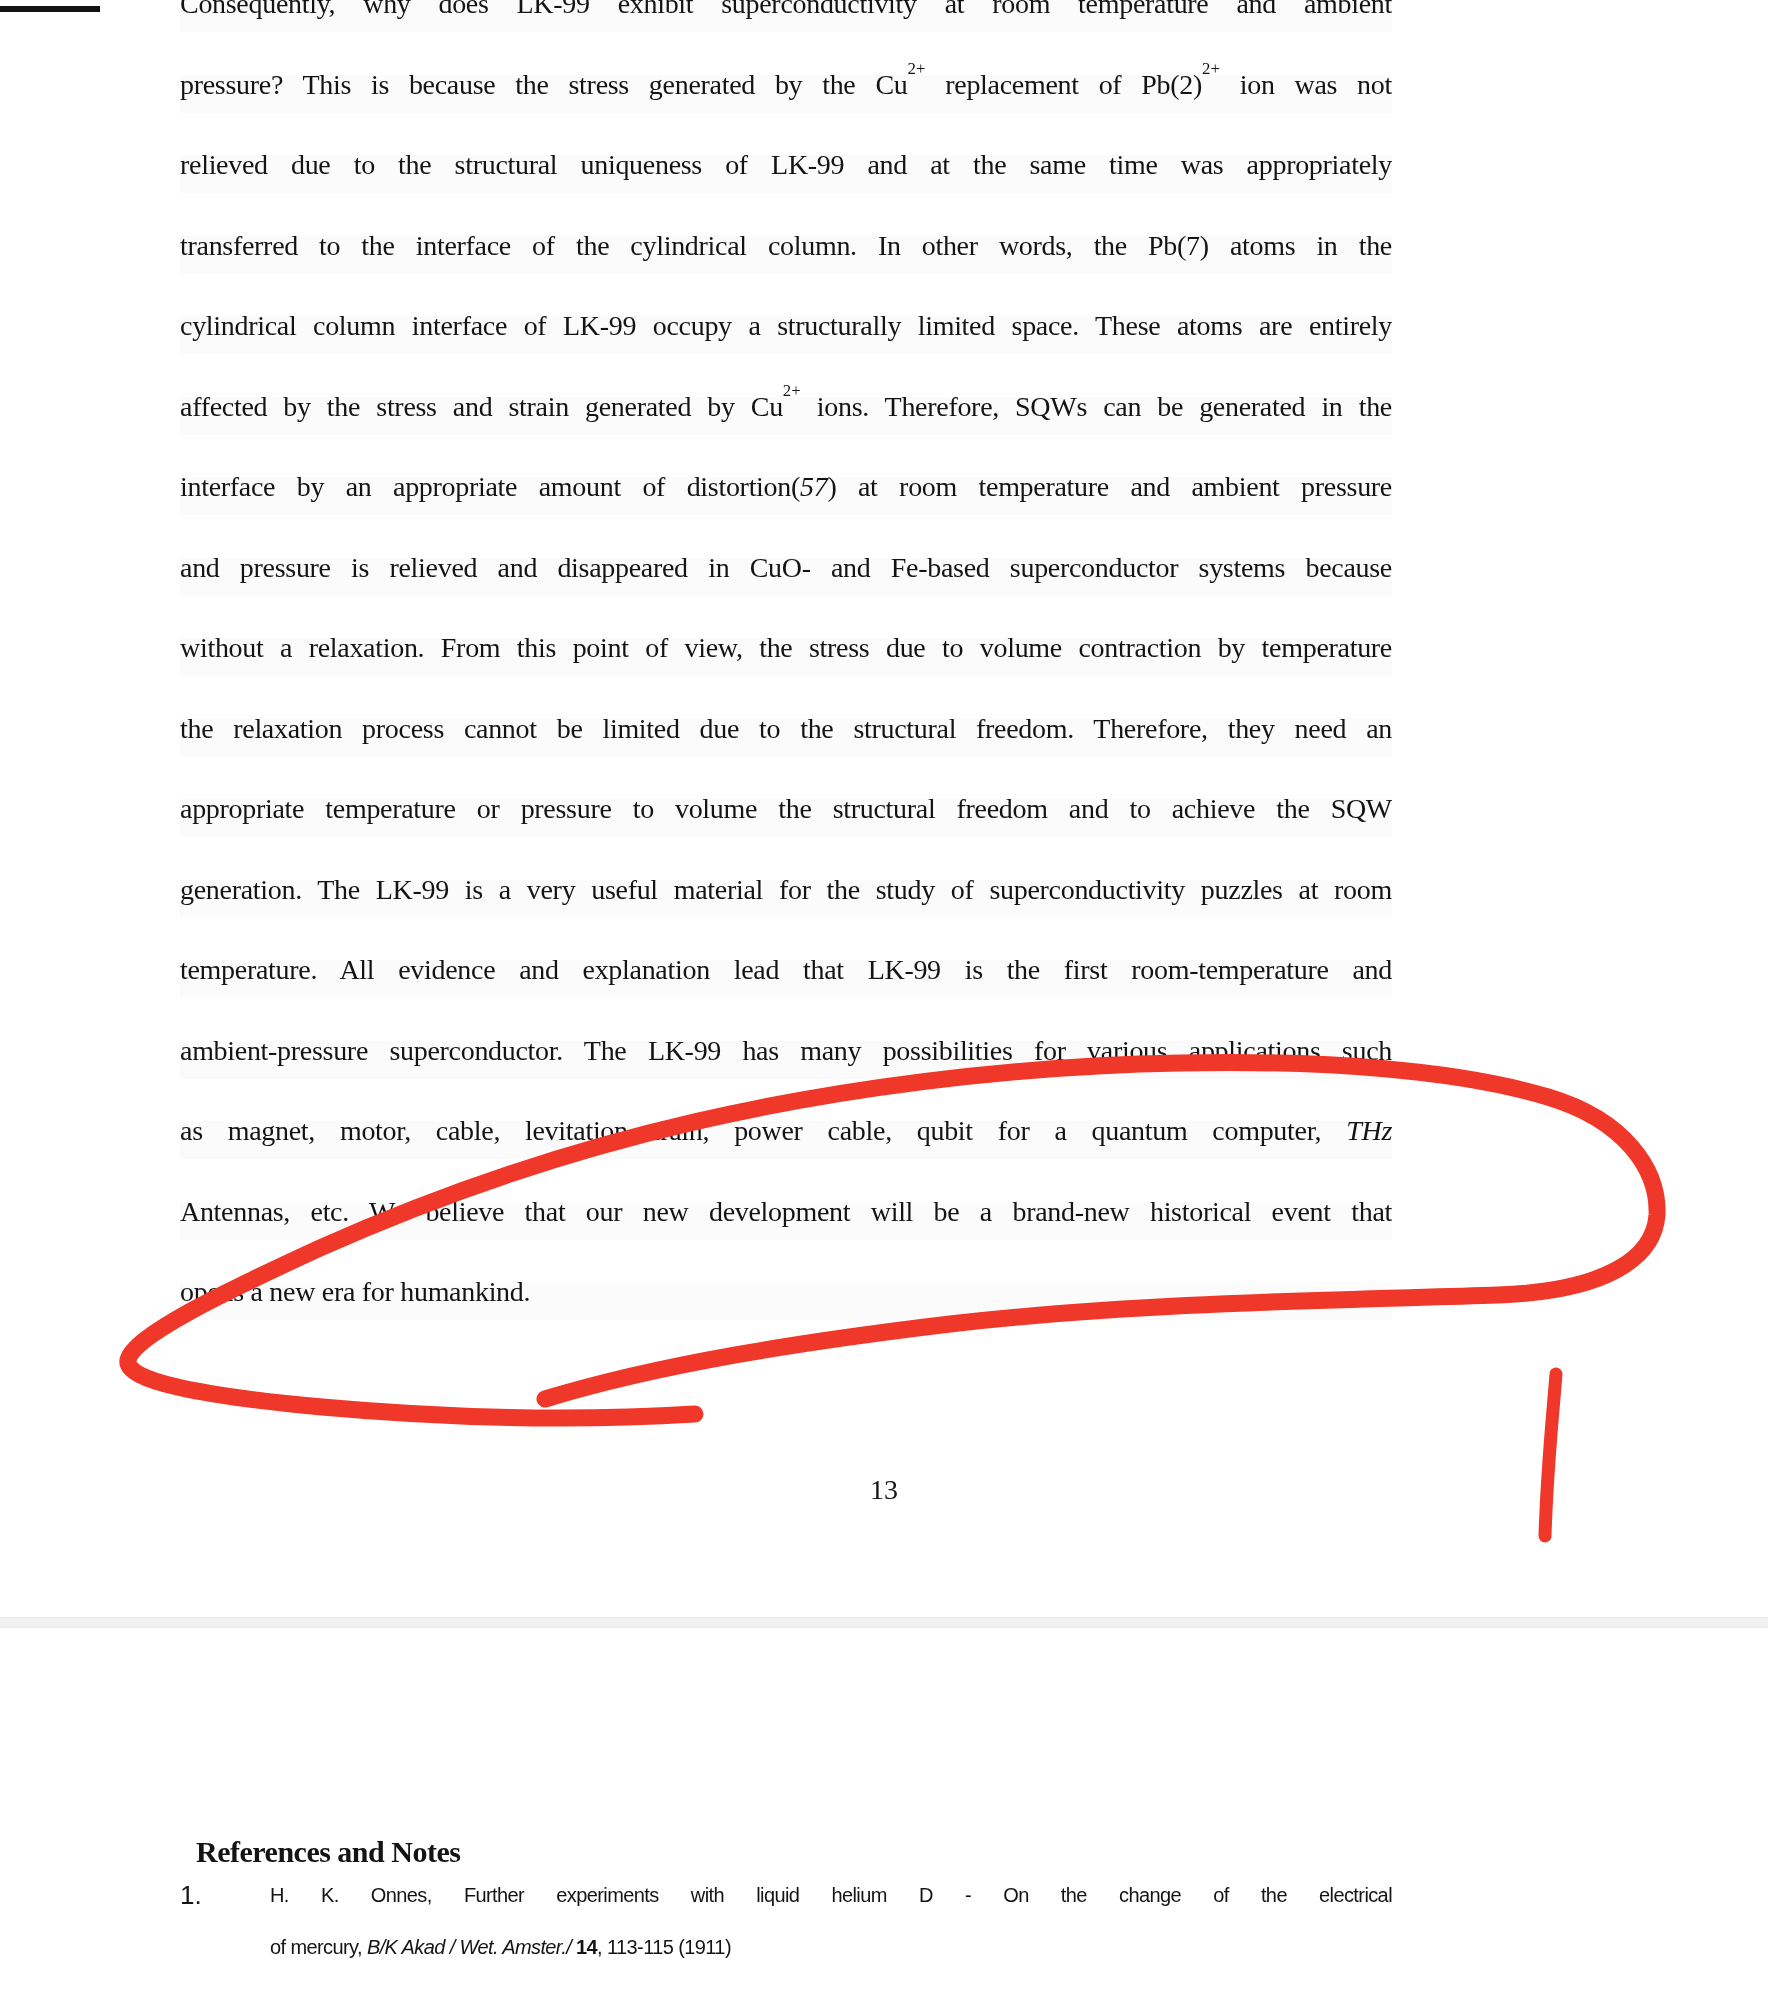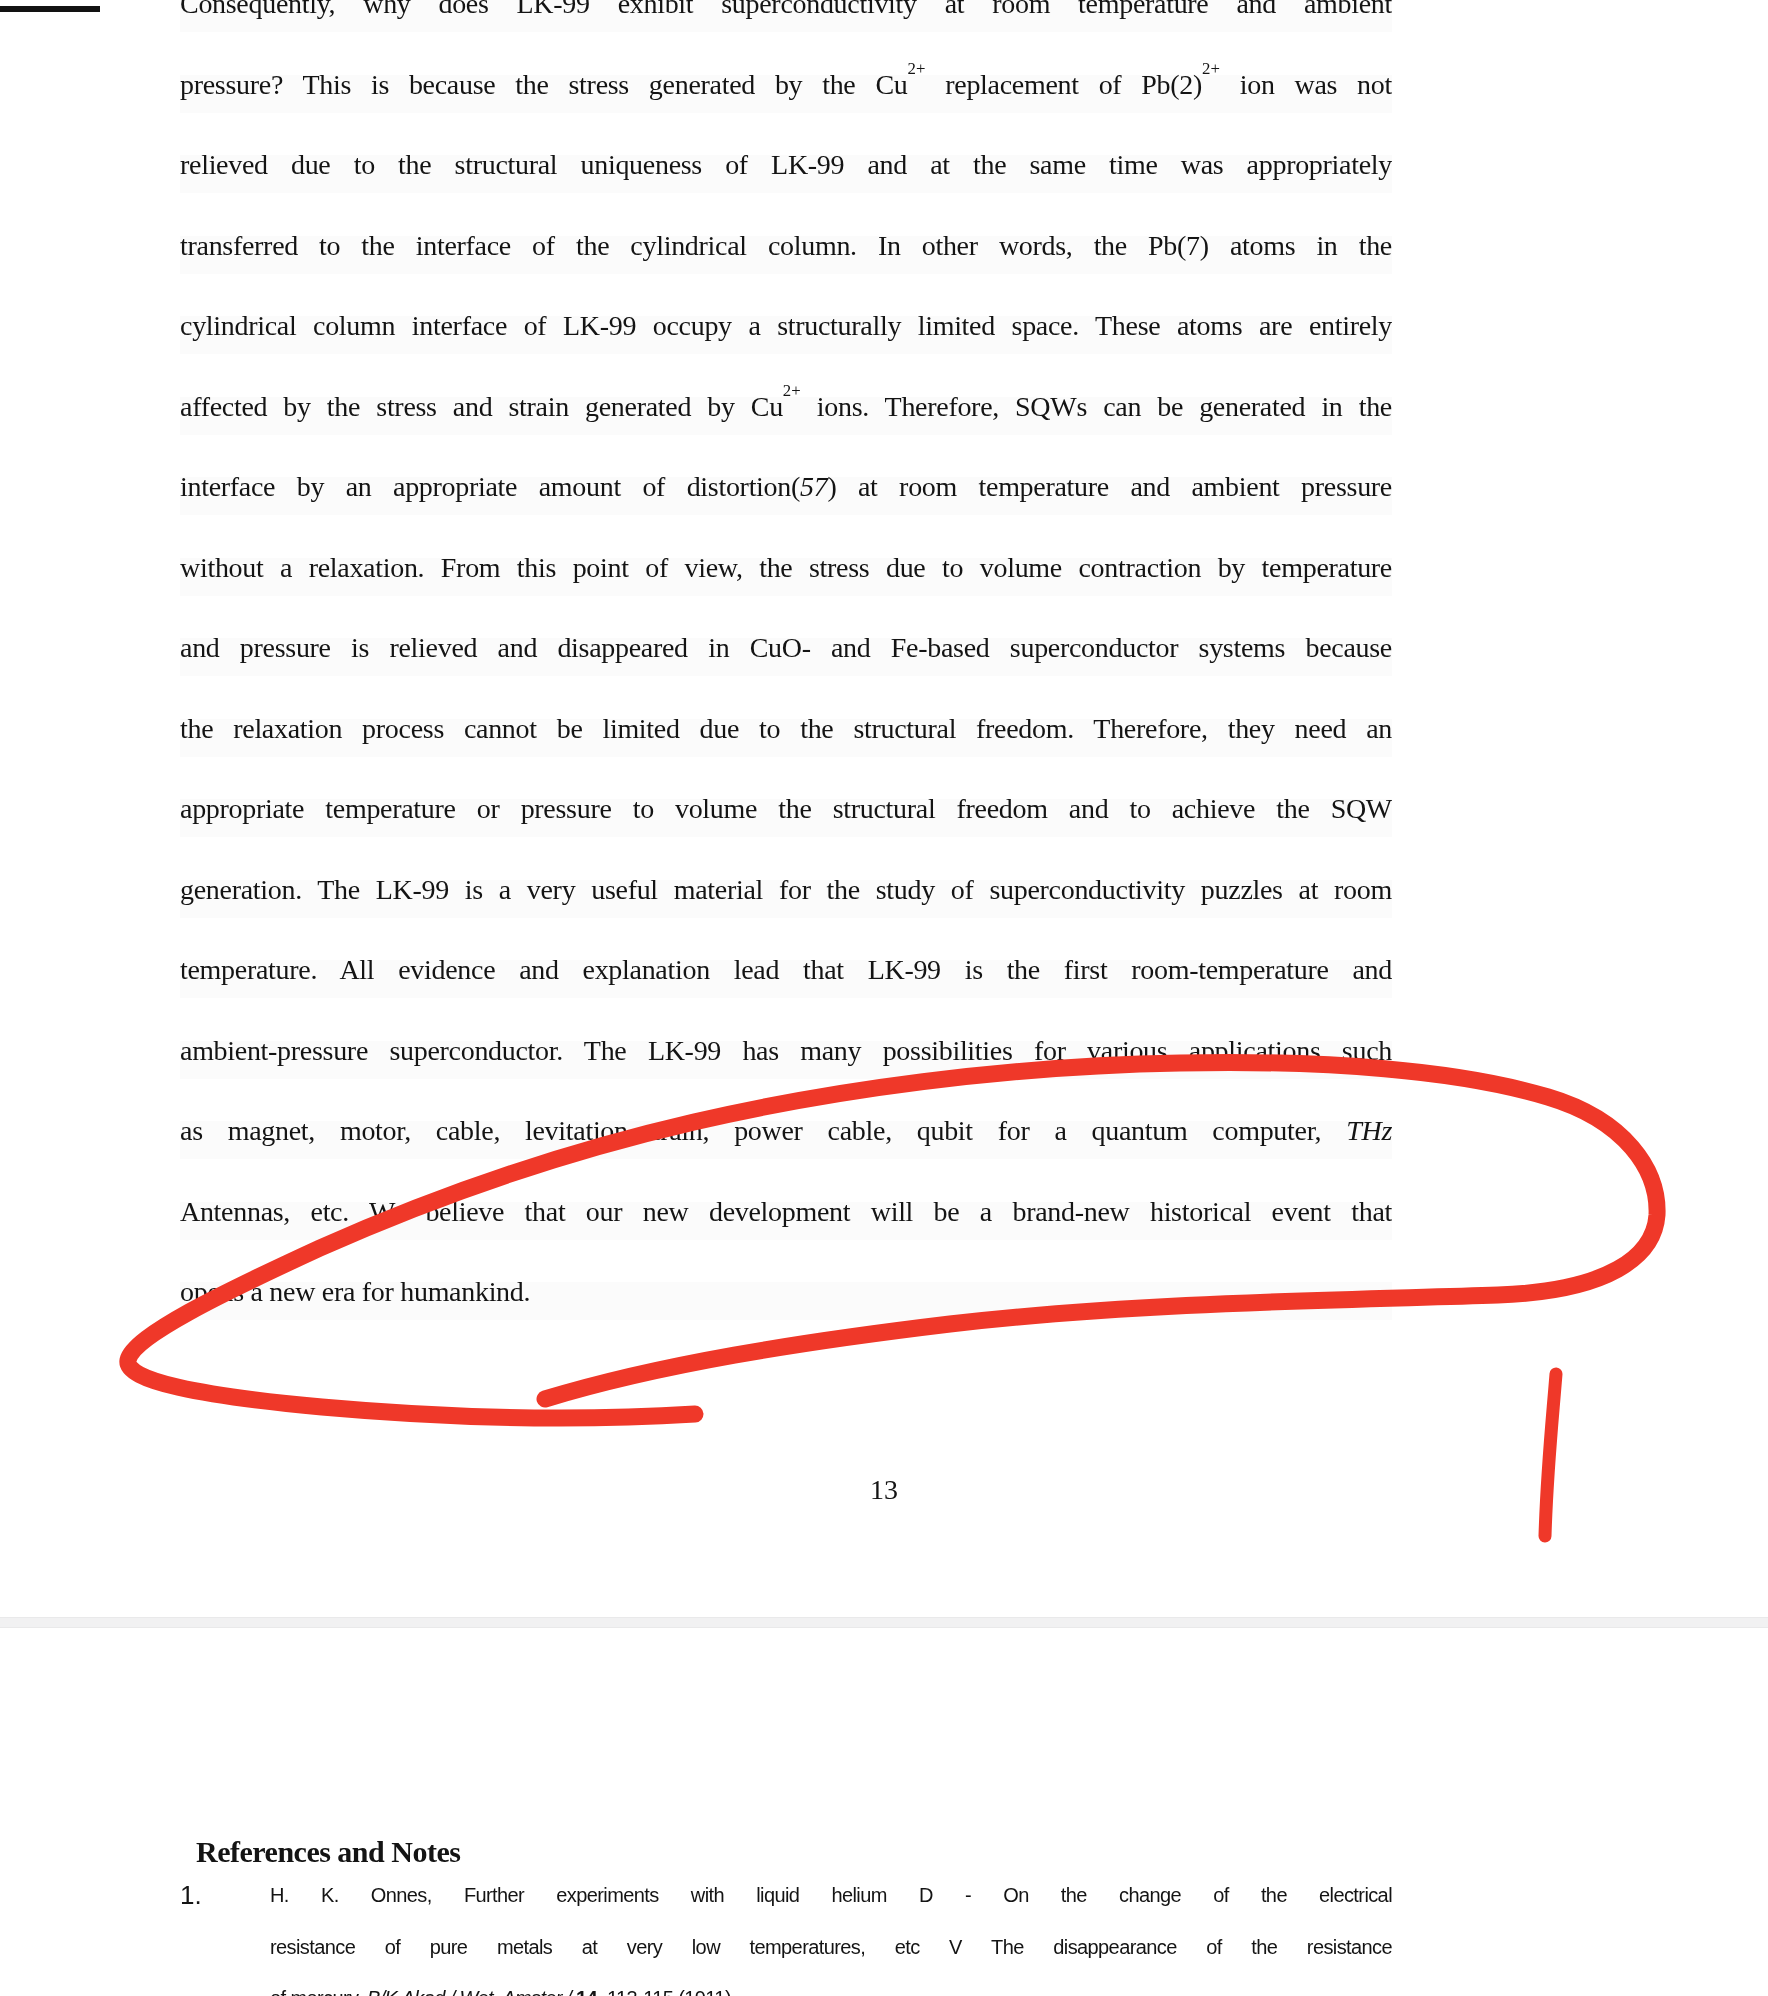--- a/index.html
+++ b/index.html
@@ -44,42 +44,41 @@
   <div id="top-left-mark"></div>
 
   <div id="p13-text">
       <div class="bline">Consequently, why does LK-99 exhibit superconductivity at room temperature and ambient</div>
       <div class="bline">pressure? This is because the stress generated by the Cu<sup>2+</sup> replacement of Pb(2)<sup>2+</sup> ion was not</div>
       <div class="bline">relieved due to the structural uniqueness of LK-99 and at the same time was appropriately</div>
       <div class="bline">transferred to the interface of the cylindrical column. In other words, the Pb(7) atoms in the</div>
       <div class="bline">cylindrical column interface of LK-99 occupy a structurally limited space. These atoms are entirely</div>
       <div class="bline">affected by the stress and strain generated by Cu<sup>2+</sup> ions. Therefore, SQWs can be generated in the</div>
       <div class="bline">interface by an appropriate amount of distortion(<em>57</em>) at room temperature and ambient pressure</div>
+      <div class="bline">and pressure is relieved and disappeared in CuO- and Fe-based superconductor systems because</div>
       <div class="bline">without a relaxation. From this point of view, the stress due to volume contraction by temperature</div>
-      <div class="bline">and pressure is relieved and disappeared in CuO- and Fe-based superconductor systems because</div>
       <div class="bline">the relaxation process cannot be limited due to the structural freedom. Therefore, they need an</div>
       <div class="bline">appropriate temperature or pressure to volume the structural freedom and to achieve the SQW</div>
       <div class="bline">generation. The LK-99 is a very useful material for the study of superconductivity puzzles at room</div>
       <div class="bline">temperature. All evidence and explanation lead that LK-99 is the first room-temperature and</div>
       <div class="bline">ambient-pressure superconductor. The LK-99 has many possibilities for various applications such</div>
       <div class="bline">as magnet, motor, cable, levitation train, power cable, qubit for a quantum computer, <em>THz</em></div>
       <div class="bline">Antennas, etc. We believe that our new development will be a brand-new historical event that</div>
       <div class="bline no-just">opens a new era for humankind.</div>
     </div>
 
   <div id="page-number">13</div>
 
   <div id="page-gap"></div>
 
   <h2 id="refs-heading">References and Notes</h2>
   <div id="refs">
       <div class="ref">
         <span class="refnum">1.</span>
         <div class="refline">H. K. Onnes, Further experiments with liquid helium D - On the change of the electrical</div>
-        <div class="refline">resistance of pure metals at very low temperatures, etc V The disappearance of the resistance</div>
         <div class="refline no-just">of mercury, <em>B/K Akad / Wet. Amster./ </em><strong>14</strong>, 113-115 (1911)</div>
       </div>
     </div>
 
   <svg id="annotation-svg" viewBox="0 0 1768 1996" xmlns="http://www.w3.org/2000/svg">
     <path d="M 545 1399
              C 660 1364 800 1342 950 1324
              C 1140 1302 1350 1300 1498 1295
              C 1608 1291 1654 1257 1657 1215
              C 1659 1170 1625 1120 1548 1097

